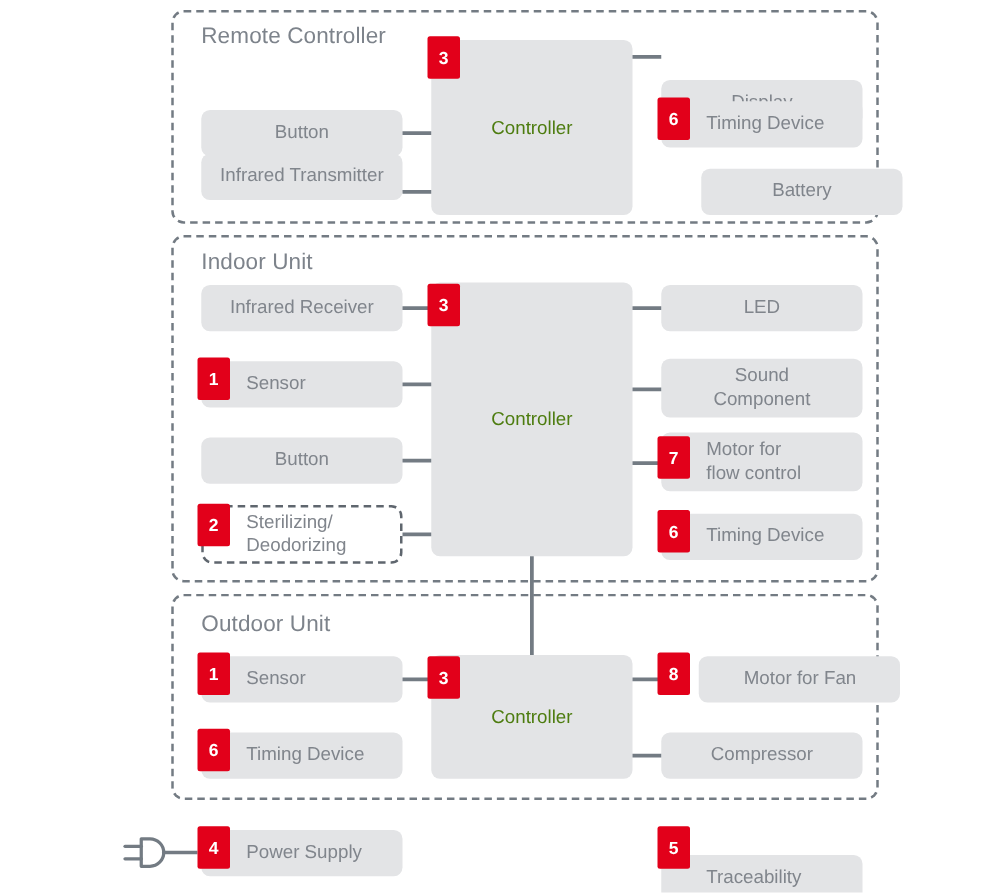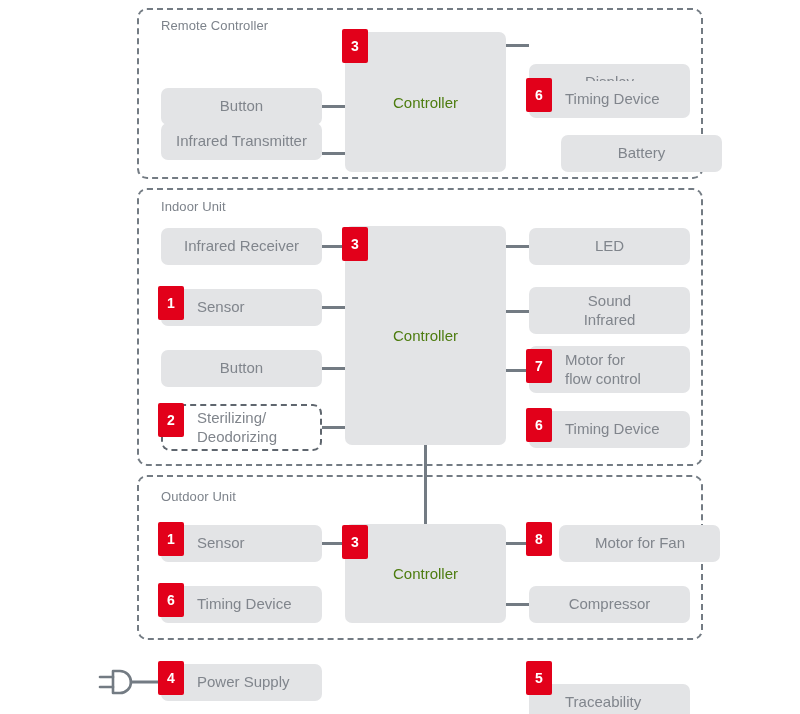--- a/index.html
+++ b/index.html
@@ -25,21 +25,21 @@
   .group {
     position: absolute;
     border: 2px dashed #737b83;
     border-radius: 10px;
     box-sizing: border-box;
     background: transparent;
   }
   .group-title {
     position: absolute;
     color: #7d838b;
-    font-size: 13px;
+    font-size: 18px;
     letter-spacing: .1px;
     white-space: nowrap;
   }
 
   
   .block {
     position: absolute;
     background: #e3e4e6;
     border-radius: 7px;
     box-sizing: border-box;
@@ -189,21 +189,21 @@
   <div class="hline" style="left:506px; top:310px; width:23px;"></div>
   <div class="hline" style="left:506px; top:369px; width:23px;"></div>
 
   <div class="block" style="left:529px; top:228px; width:161px; height:37px;">
     <span class="lbl">LED</span>
   </div>
 
   <div class="block" style="left:529px; top:287px; width:161px; height:47px;">
     <span>
       <span class="lbl">Sound</span>
-      <span class="lbl">Infrared</span>
+      <span class="lbl">Component</span>
     </span>
   </div>
 
   <div class="block badged" style="left:529px; top:346px; width:161px; height:47px; padding-left:36px;">
     <span>
       <span class="lbl">Motor for</span>
       <span class="lbl">flow control</span>
     </span>
   </div>
   <div class="badge" style="left:526px; top:349px;">7</div>

